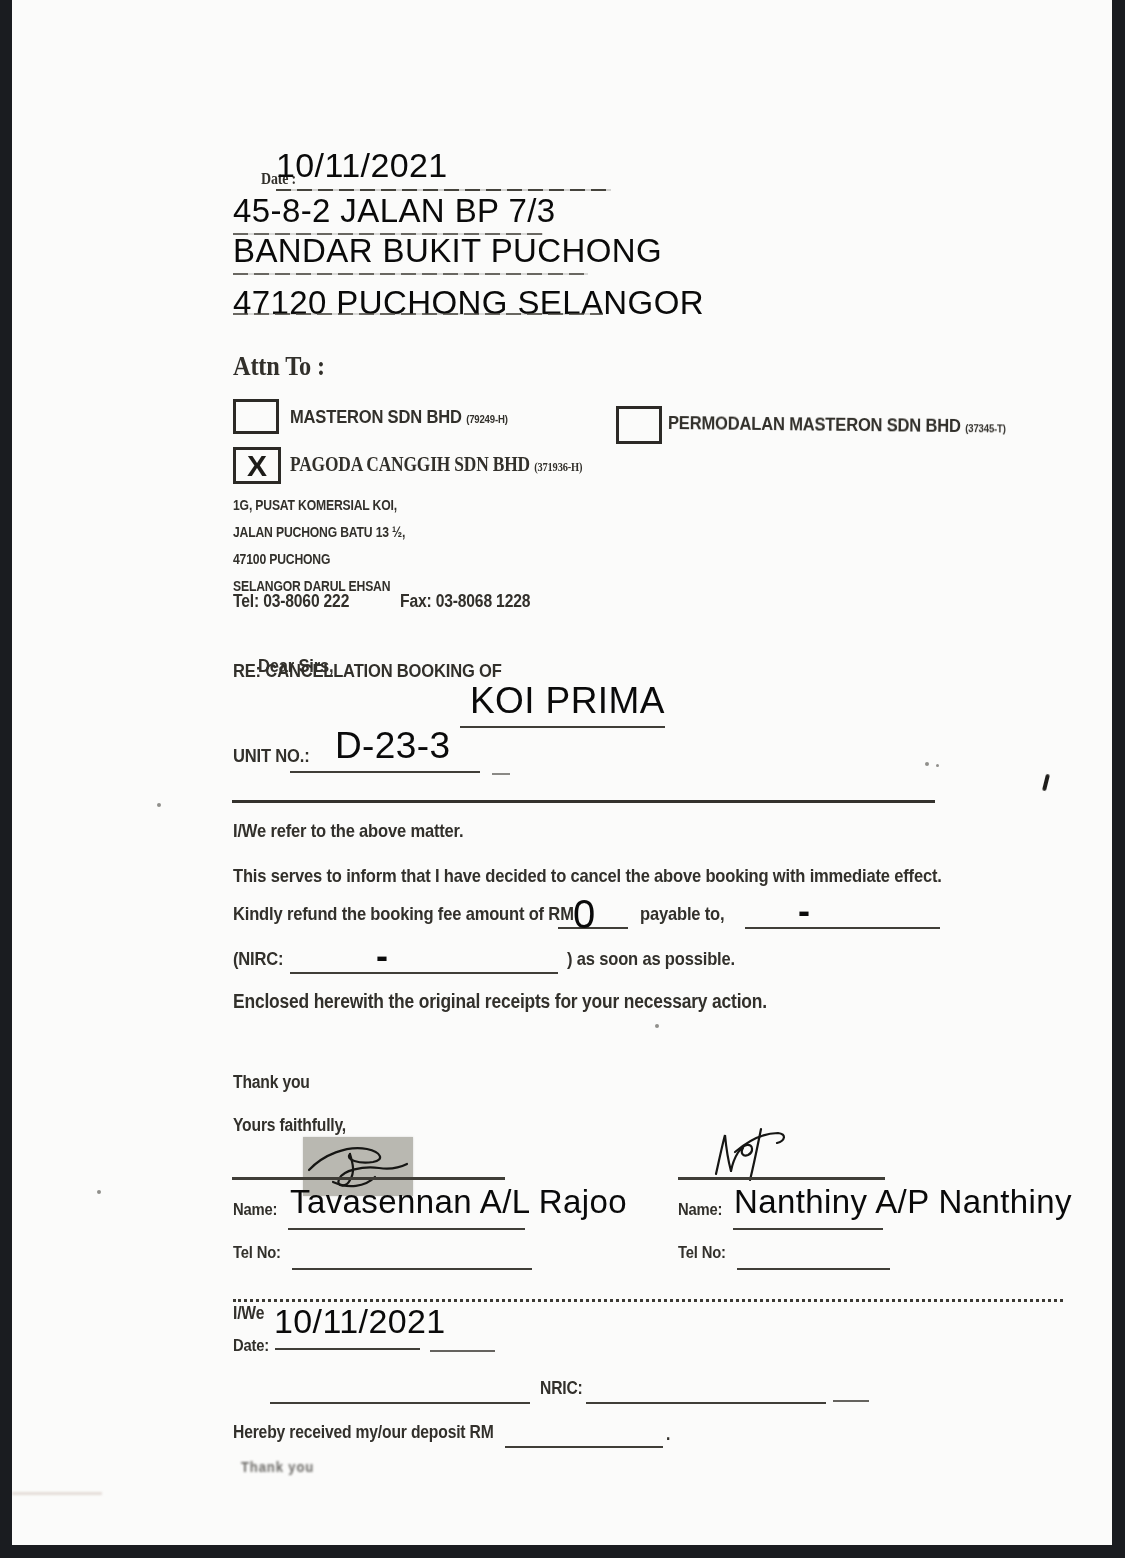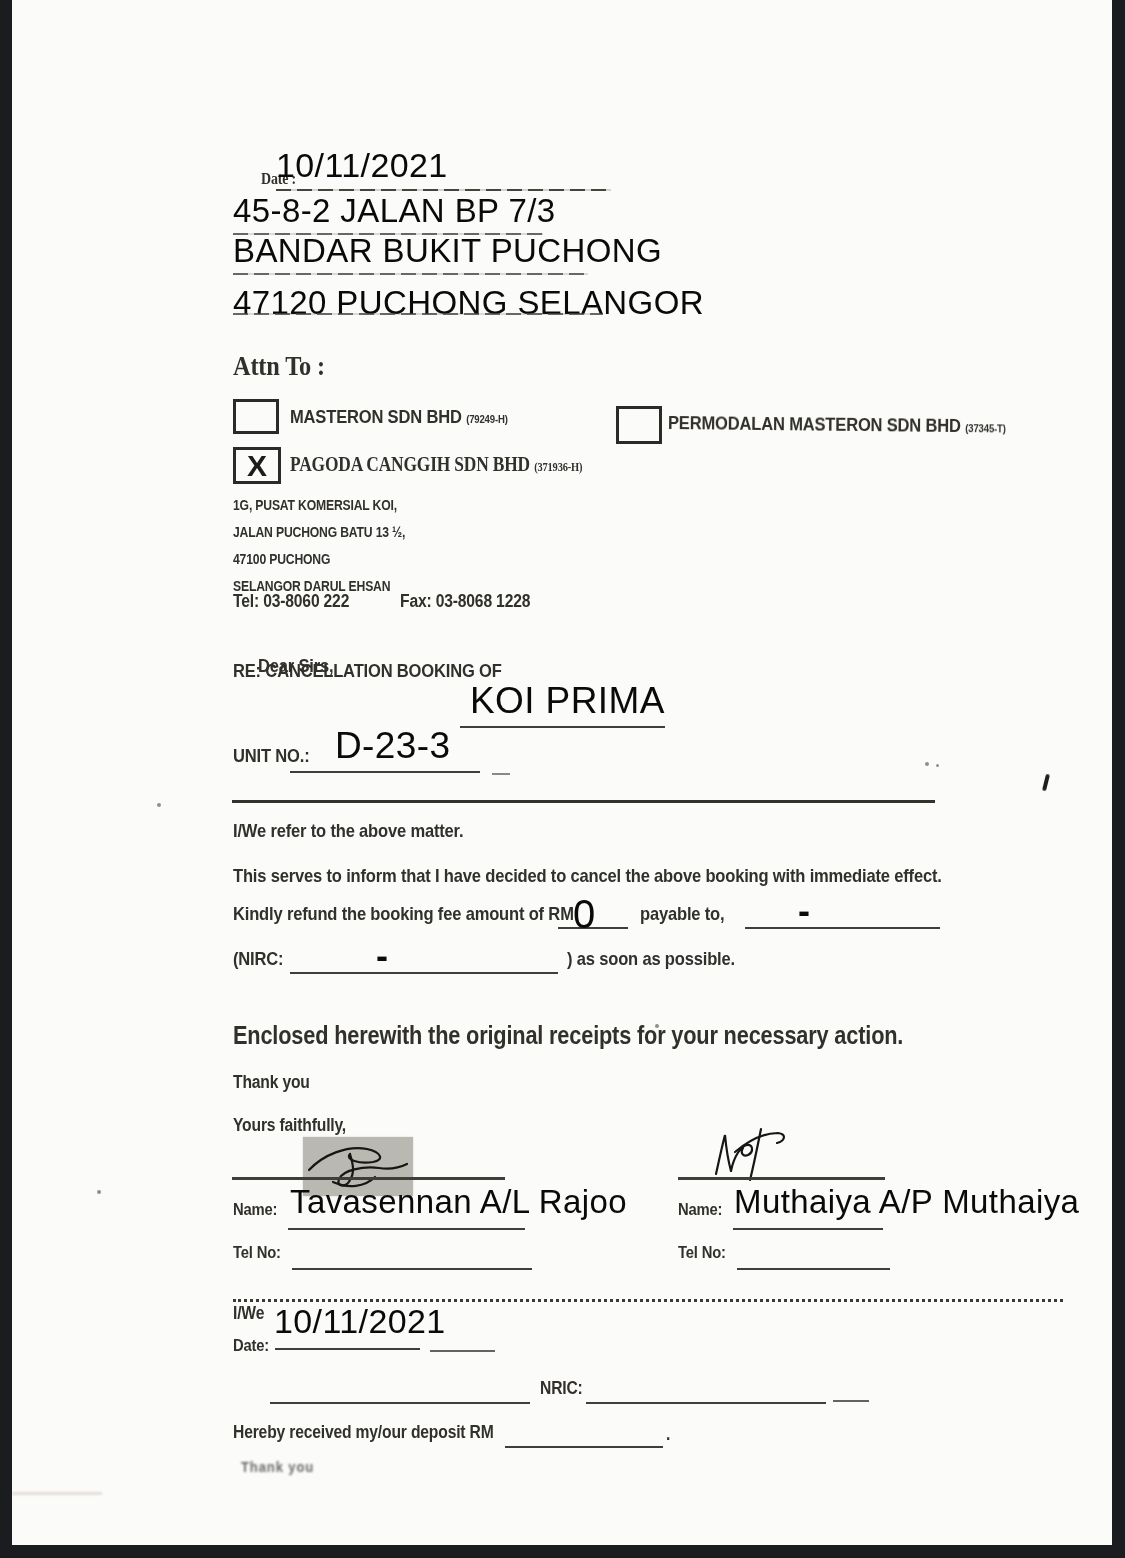--- a/index.html
+++ b/index.html
@@ -95,21 +95,21 @@
 <div class="abs typed" style="left:573px;top:892px;font-size:40px;">0</div>
 <div class="abs scan" style="left:640px;top:903px;font-size:19px;"><span class="sx">payable to,</span></div>
 <div class="abs ul" style="left:745px;top:927px;width:195px;"></div>
 <div class="abs typed" style="left:798px;top:890px;font-size:36px;font-weight:700;">-</div>
 
 <div class="abs scan" style="left:233px;top:948px;font-size:19px;"><span class="sx">(NIRC:</span></div>
 <div class="abs ul" style="left:290px;top:972px;width:268px;"></div>
 <div class="abs typed" style="left:376px;top:935px;font-size:36px;font-weight:700;">-</div>
 <div class="abs scan" style="left:567px;top:948px;font-size:19px;"><span class="sx">) as soon as possible.</span></div>
 
-<div class="abs scan" style="left:233px;top:990px;font-size:25px;margin-top:31px;"><span class="sx">Enclosed herewith the original receipts for your necessary action.</span></div>
+<div class="abs scan" style="left:233px;top:990px;font-size:20px;"><span class="sx">Enclosed herewith the original receipts for your necessary action.</span></div>
 <div class="abs noise" style="left:655px;top:1024px;width:4px;height:4px;"></div>
 
 <div class="abs scan" style="left:233px;top:1072px;font-size:18px;"><span class="sx">Thank you</span></div>
 <div class="abs scan" style="left:233px;top:1115px;font-size:18px;"><span class="sx">Yours faithfully,</span></div>
 
 <div class="abs sigpatch" style="left:303px;top:1137px;width:110px;height:59px;">
   <svg class="sig" width="110" height="59" viewBox="0 0 110 59">
     <path d="M6 33 C20 18 44 8 64 12 C78 15 82 23 70 25 C56 27 42 23 47 17"></path>
     <path d="M47 17 C50 27 52 35 47 43 C43 51 33 50 36 42 C40 33 60 29 76 31 C90 33 98 30 104 27"></path>
     <path d="M30 45 C45 52 62 50 72 40"></path>
@@ -124,21 +124,21 @@
   <path d="M53 7 C50 22 46 42 42 58"></path>
 </svg>
 <div class="abs ul" style="left:678px;top:1177px;width:207px;height:3px;"></div>
 
 <div class="abs scan" style="left:233px;top:1200px;font-size:17px;"><span class="sx">Name:</span></div>
 <div class="abs ul" style="left:288px;top:1228px;width:237px;"></div>
 <div class="abs typed" style="left:290px;top:1183px;font-size:33px;">Tavasennan A/L Rajoo</div>
 
 <div class="abs scan" style="left:678px;top:1200px;font-size:17px;"><span class="sx">Name:</span></div>
 <div class="abs ul" style="left:733px;top:1228px;width:150px;"></div>
-<div class="abs typed" style="left:734px;top:1183px;font-size:33px;">Muthaiya A/P Muthaiya</div>
+<div class="abs typed" style="left:734px;top:1183px;font-size:33px;">Nanthiny A/P Nanthiny</div>
 
 <div class="abs scan" style="left:233px;top:1243px;font-size:17px;"><span class="sx">Tel No:</span></div>
 <div class="abs ul" style="left:292px;top:1268px;width:240px;"></div>
 <div class="abs scan" style="left:678px;top:1243px;font-size:17px;"><span class="sx">Tel No:</span></div>
 <div class="abs ul" style="left:737px;top:1268px;width:153px;"></div>
 <div class="abs noise" style="left:97px;top:1190px;width:4px;height:4px;"></div>
 
 <div class="abs dotted" style="left:233px;top:1299px;width:830px;"></div>
 
 <div class="abs scan" style="left:233px;top:1336px;font-size:17px;"><span class="sx">Date:</span></div>

